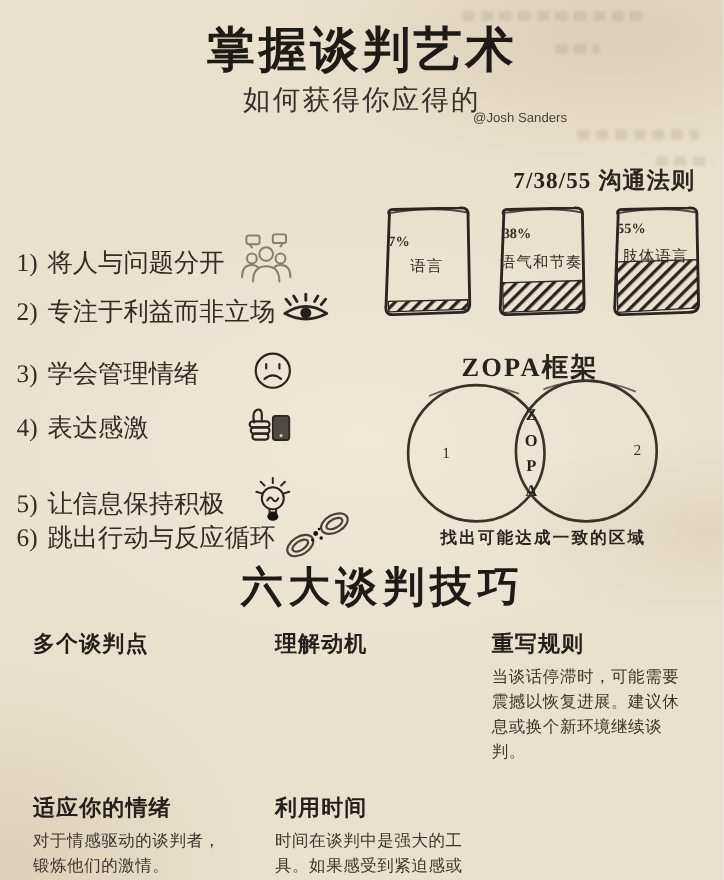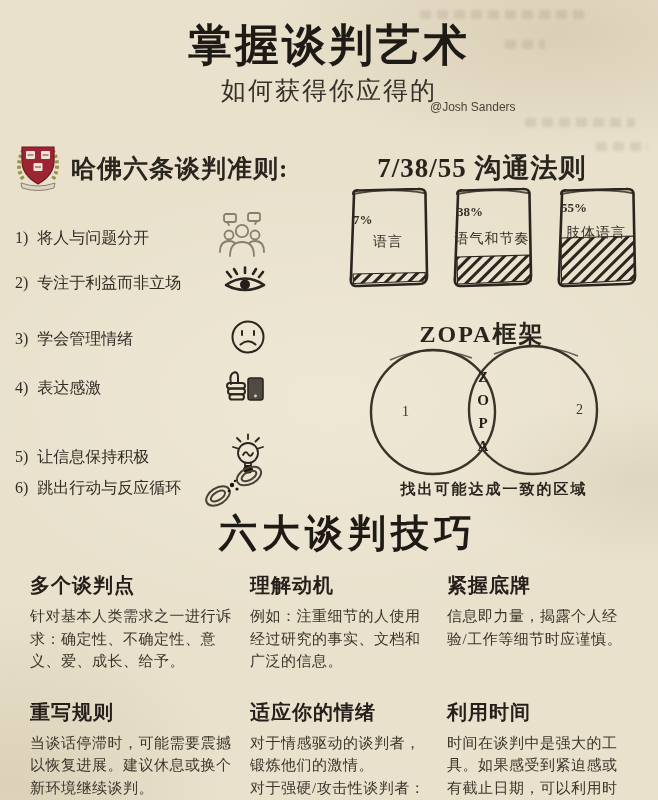--- a/index.html
+++ b/index.html
@@ -36,26 +36,26 @@
   }
   .harvard-header{
     position:absolute;top:140px;left:14px;
     display:flex;align-items:center;gap:9px;
   }
   .harvard-heading{font-size:25px;font-weight:600;color:#2a251f;letter-spacing:1px;}
   .rule-row{
     position:absolute;left:15px;width:252px;
     display:flex;align-items:center;justify-content:space-between;
   }
-  .rule-text{font-size:16px;color:#332d26;white-space:nowrap;}
+  .rule-text{font-size:23px;color:#332d26;white-space:nowrap;}
   .rule-num{margin-right:9px;}
   .rule-icon{flex:0 0 auto;margin-left:6px;}
   .comm-heading{
     position:absolute;top:150px;left:332px;width:300px;
-    text-align:center;font-size:27px;font-weight:600;color:#29241e;letter-spacing:1px;
+    text-align:right;font-size:21px;font-weight:600;color:#29241e;letter-spacing:1px;
   }
   .boxes{position:absolute;top:186px;left:344px;display:flex;gap:16px;}
   .comm-box{position:relative;width:88px;height:106px;}
   .comm-box svg{position:absolute;top:0;left:0;}
   .pct{
     position:absolute;font-size:13px;font-weight:bold;color:#332d26;
     left:9px;
   }
   .cat{
     position:absolute;width:100%;text-align:center;
@@ -101,37 +101,20 @@
       <pattern id="hatch" patternUnits="userSpaceOnUse" width="8" height="8" patternTransform="rotate(45)">
         <line x1="1.5" y1="0" x2="1.5" y2="8" stroke="#2b251f" stroke-width="3"></line>
       </pattern>
     </defs>
   </svg>
 
   <div class="title">掌握谈判艺术</div>
   <div class="subtitle">如何获得你应得的</div>
   <div class="credit">@Josh Sanders</div>
 
-  <div class="harvard-header">
-    <span>
-      <svg width="48" height="52" viewBox="0 0 48 52">
-        <path d="M9,39 Q1,26 9,11" stroke="#97914f" stroke-width="4" fill="none" stroke-dasharray="3,2.5"></path>
-        <path d="M39,39 Q47,26 39,11" stroke="#97914f" stroke-width="4" fill="none" stroke-dasharray="3,2.5"></path>
-        <path d="M24,7 L40,7 L40,21 Q40,35 24,44 Q8,35 8,21 L8,7 Z" fill="#9c2531" stroke="#6e1822" stroke-width="1.2"></path>
-        <rect x="12" y="11" width="9" height="8" rx="1" fill="#ece6d6"></rect>
-        <line x1="13.5" y1="15" x2="19.5" y2="15" stroke="#9c2531" stroke-width="1"></line>
-        <rect x="27" y="11" width="9" height="8" rx="1" fill="#ece6d6"></rect>
-        <line x1="28.5" y1="15" x2="34.5" y2="15" stroke="#9c2531" stroke-width="1"></line>
-        <rect x="19.5" y="23" width="9" height="8" rx="1" fill="#ece6d6"></rect>
-        <line x1="21" y1="27" x2="27" y2="27" stroke="#9c2531" stroke-width="1"></line>
-        <path d="M7,43 Q24,49 41,43 L40,48 Q24,53 8,48 Z" fill="#ddd5c2" stroke="#8b8171" stroke-width="1"></path>
-      </svg>
-    </span>
-    <span class="harvard-heading">哈佛六条谈判准则:</span>
-  </div>
 
   <div class="rule-row" style="top:212px">
     <span class="rule-text"><span class="rule-num">1)</span><span>将人与问题分开</span></span>
     <span class="rule-icon">
       <svg width="50" height="48" viewBox="0 0 50 48">
         <g stroke="#8a7e6b" stroke-width="1.8" fill="none" stroke-linecap="round" stroke-linejoin="round">
           <rect x="7" y="2" width="12" height="8" rx="2"></rect>
           <line x1="10" y1="10" x2="12" y2="13"></line>
           <rect x="31" y="1" width="12" height="8" rx="2"></rect>
           <line x1="40" y1="9" x2="38" y2="12"></line>
@@ -285,29 +268,23 @@
     </svg>
   </div>
 
   <div class="zopa-caption">找出可能达成一致的区域</div>
 
   <div class="big-heading">六大谈判技巧</div>
 
   <div class="grid">
     <div class="card">
       <div class="card-title">多个谈判点</div>
-      <div class="card-body">针对基本人类需求之一进行诉求：确定性、不确定性、意义、爱、成长、给予。</div>
     </div>
     <div class="card">
       <div class="card-title">理解动机</div>
-      <div class="card-body">例如：注重细节的人使用经过研究的事实、文档和广泛的信息。</div>
-    </div>
-    <div class="card">
-      <div class="card-title">紧握底牌</div>
-      <div class="card-body">信息即力量，揭露个人经验/工作等细节时应谨慎。</div>
     </div>
     <div class="card">
       <div class="card-title">重写规则</div>
       <div class="card-body">当谈话停滞时，可能需要震撼以恢复进展。建议休息或换个新环境继续谈判。</div>
     </div>
     <div class="card">
       <div class="card-title">适应你的情绪</div>
       <div class="card-body">对于情感驱动的谈判者，
 锻炼他们的激情。
 对于强硬/攻击性谈判者：

